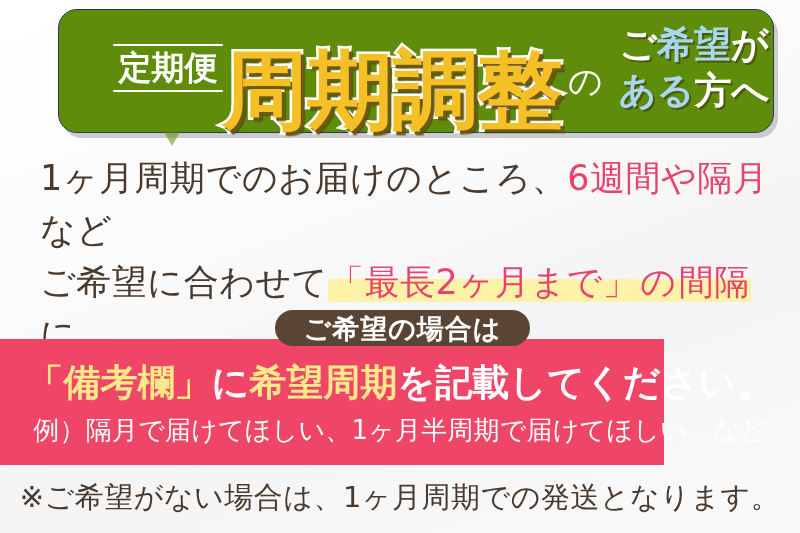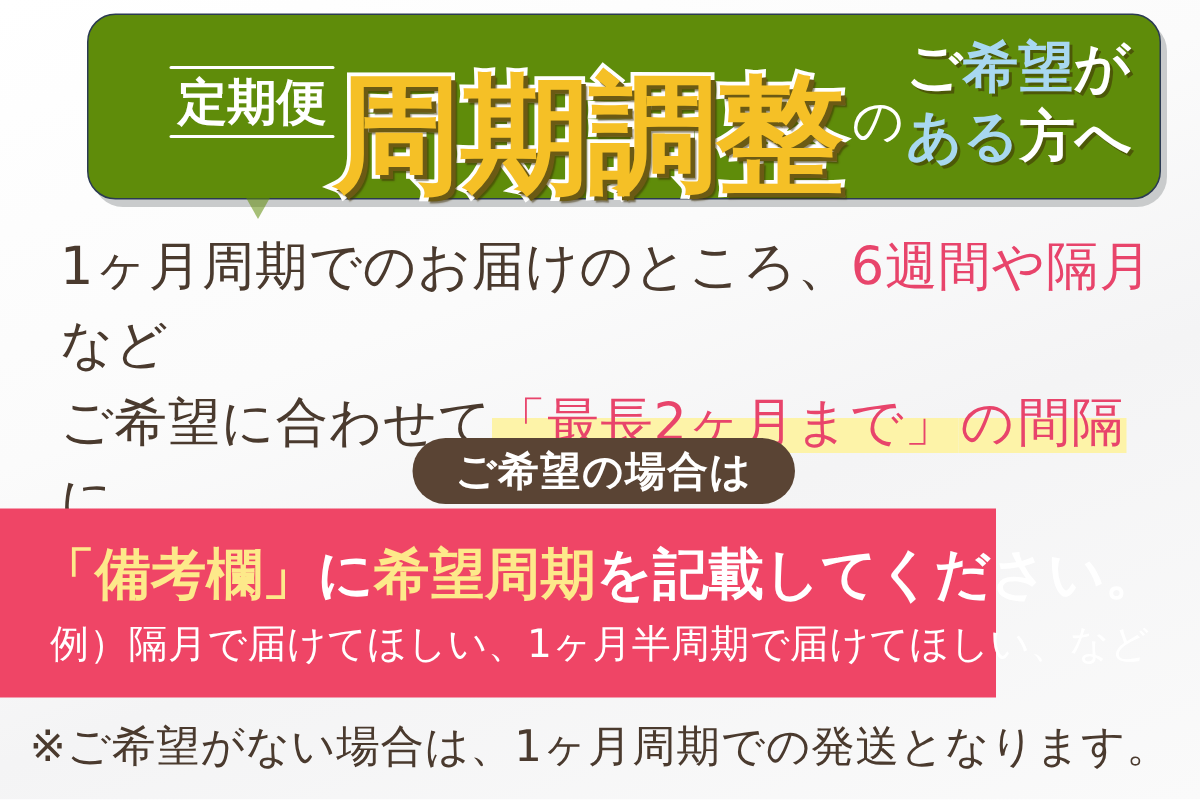--- a/index.html
+++ b/index.html
@@ -65,39 +65,40 @@
     font-size:34px;line-height:38px;font-weight:400;
     color:#ffffff;
   }
 
   
   .wish{
     position:absolute;left:604px;top:22px;width:180px;
     font-size:37px;line-height:46px;font-weight:700;
     white-space:nowrap;
     text-shadow:2px 2px 0 rgba(60,45,5,.55);
+    text-align:center;
   }
   .wish .w{color:#ffffff;}
   .wish .b{color:#a8d8f0;}
 
   
   .body-txt{
     position:absolute;left:40px;top:152px;width:730px;
     font-size:35px;line-height:52px;font-weight:400;
     color:#4a3a2e;letter-spacing:0.5px;
   }
   .body-txt .pink{color:#e8446b;}
   .body-txt .hl{
     background:linear-gradient(to top,#fdf3a8 0%,#fdf3a8 58%,rgba(253,243,168,0) 58%);
     color:#e8446b;padding:0 1px;
   }
 
   
   .badge{
-    position:absolute;left:275px;top:292px;width:255px;height:44px;
+    position:absolute;left:275px;top:310px;width:255px;height:36px;
     background:#5a4434;border-radius:22px;
     display:flex;align-items:center;justify-content:center;
     z-index:6;
   }
   .badge span{
     color:#ffffff;font-size:27px;font-weight:700;letter-spacing:1px;
     line-height:29px;
   }
 
   

